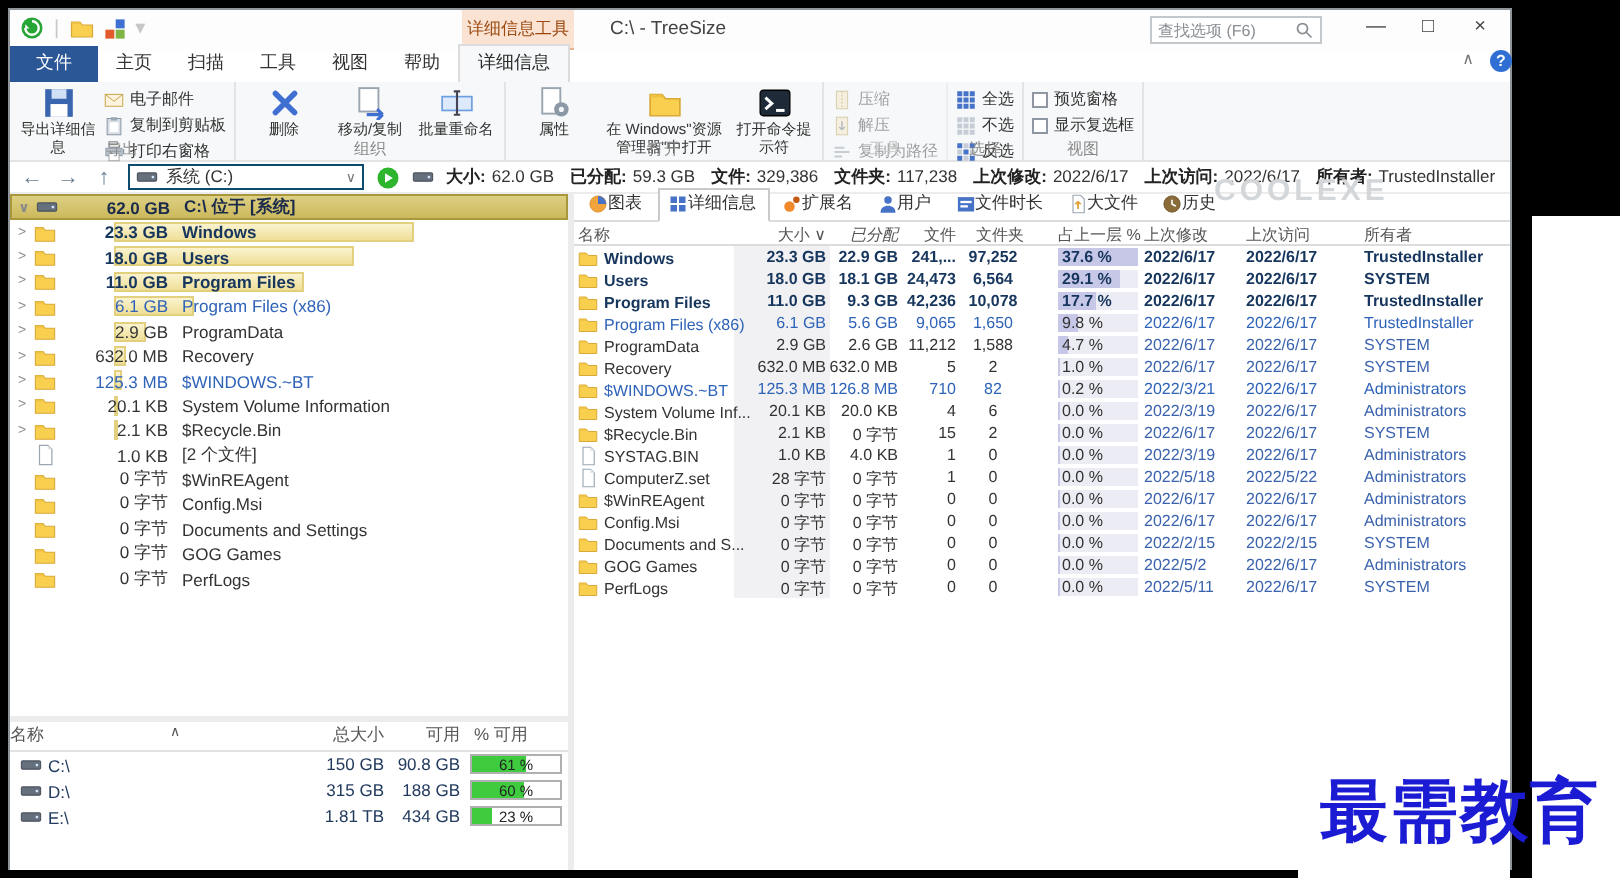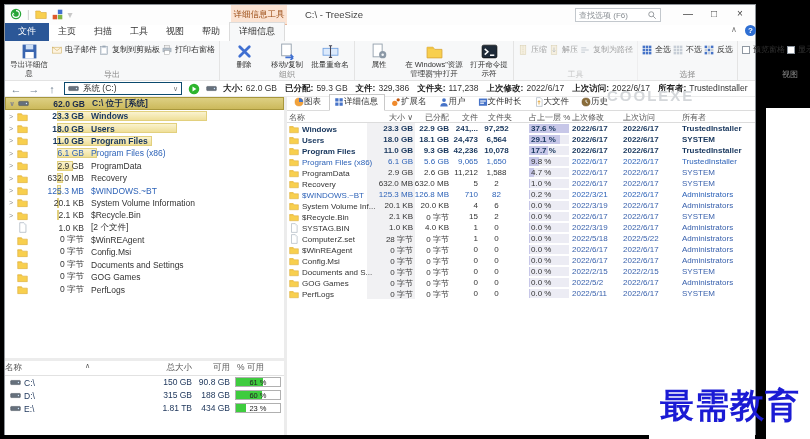--- a/index.html
+++ b/index.html
@@ -23,21 +23,21 @@
 .rtab{padding:2px 9px 3px 9px;font-size:9px;color:#333}
 .rtab.file{background:#2b5797;color:#fff;padding:2px 13px 3px 13px}
 .rtab.active{background:#f7f8f9;border:1px solid #dcdcdc;border-bottom:none;color:#2b2b2b}
 
 #ribbon{position:absolute;left:0;top:36px;width:100%;height:40px;background:#f7f8f9;border-bottom:1px solid #e3e3e3;display:flex}
 .rgroup{position:relative;height:100%;border-right:1px solid #e4e4e4;display:flex;align-items:flex-start;padding:2px 4px 10px 4px;gap:3px}
 .rgroup.disabled{opacity:.45}
 .glabel{position:absolute;left:0;bottom:0;width:100%;text-align:center;font-size:8px;color:#8a8a8a}
 .bigbtn{width:40px;display:flex;flex-direction:column;align-items:center;gap:1px;font-size:7.5px;text-align:center;line-height:1.15;color:#333}
 .bigbtn.wide{width:64px}
-.stack{display:flex;flex-direction:row;justify-content:flex-start;gap:2px;padding-top:1px}
+.stack{display:flex;flex-direction:column;justify-content:flex-start;gap:2px;padding-top:1px}
 .sbtn{display:flex;align-items:center;gap:3px;font-size:8px;color:#333;white-space:nowrap}
 .cbx{width:8px;height:8px;border:1px solid #8f98a2;background:#fff;flex:none}
 
 #navrow{position:absolute;left:0;top:76px;width:100%;height:16px;background:#fff;border-bottom:1px solid #ececec;display:flex;align-items:center;gap:6px;padding:0 5px}
 .navarrow{color:#6b7d8f;font-size:11px;width:12px;text-align:center}
 #pathcombo{width:118px;height:13px;border:1px solid #0c4a6e;background:#fff;display:flex;align-items:center;gap:4px;padding:0 3px;font-size:8.5px;color:#333}
 #pathcombo .chev{margin-left:auto;color:#777;font-size:7px}
 .stat{display:flex;gap:3px;white-space:nowrap;font-size:8.5px}
 .stat b{color:#222;font-weight:bold}
 .stat span{color:#333}
@@ -756,21 +756,21 @@
                 <path d="M8 4.5V8l3 1.8" stroke="#fff" stroke-width="1.3" fill="none"></path>
               </svg>
             </span>
             <span>历史</span>
           </div>
         </div>
       <div id="sortshade"></div>
       <div id="rheader">
           <span class="hc c-name">名称</span>
           <span class="hc c-size" style="text-align: right;">大小 ∨</span>
-          <span class="hc c-alloc" style="text-align: right;">已分配</span>
+          <span class="hc c-alloc" style="text-align: right; font-style: italic;">已分配</span>
           <span class="hc c-files" style="text-align: right;">文件</span>
           <span class="hc c-folders" style="text-align: right;">文件夹</span>
           <span class="hc c-pct">占上一层 %</span>
           <span class="hc c-mod">上次修改</span>
           <span class="hc c-acc">上次访问</span>
           <span class="hc c-owner">所有者</span>
         </div>
       <div id="rrows">
           <div class="xrow">
             <span class="xc c-name t-bold">

